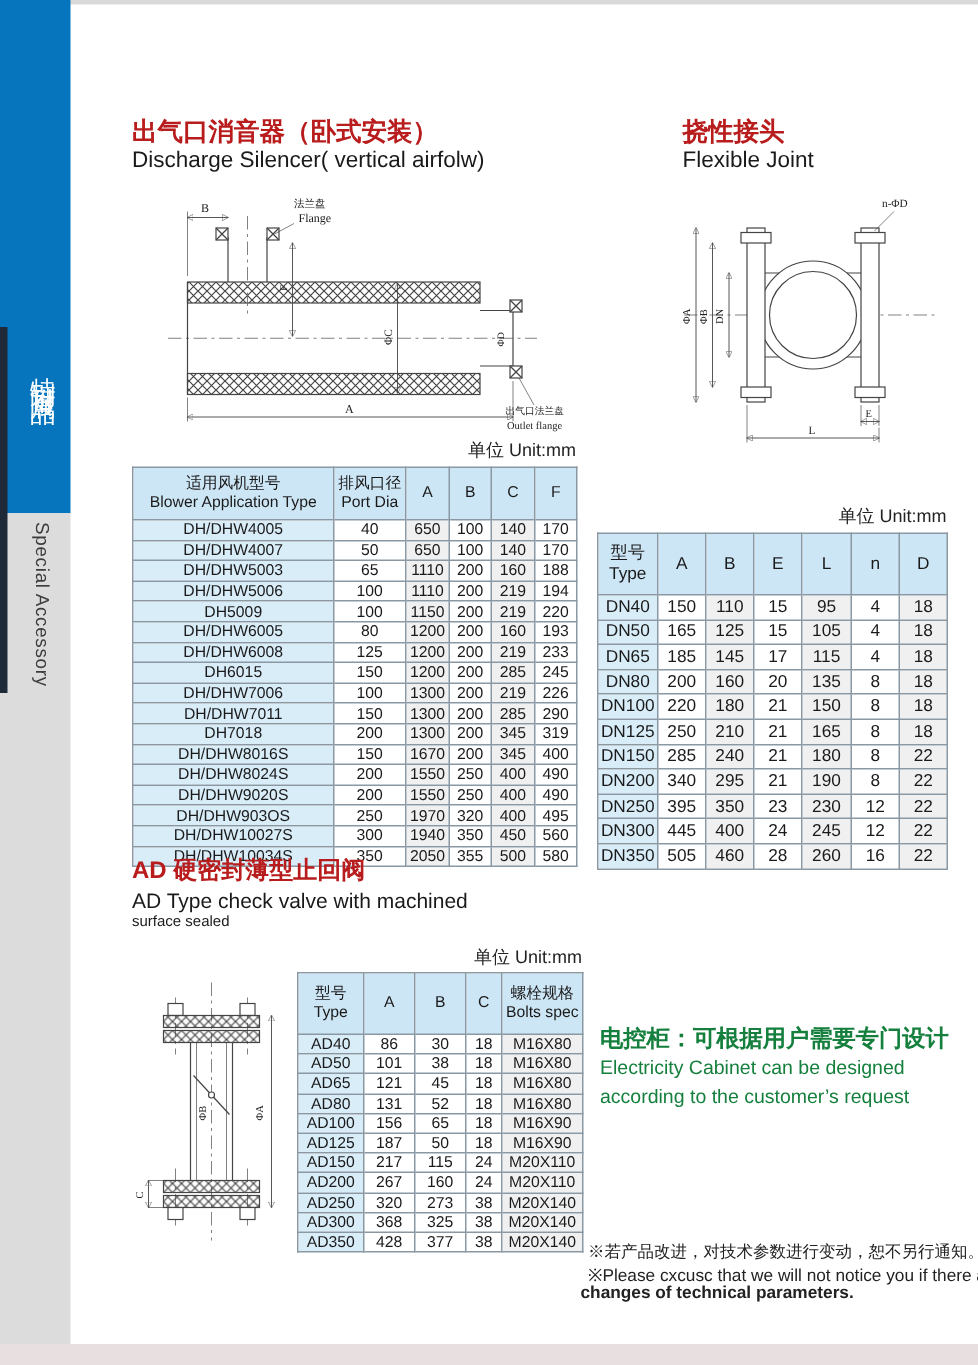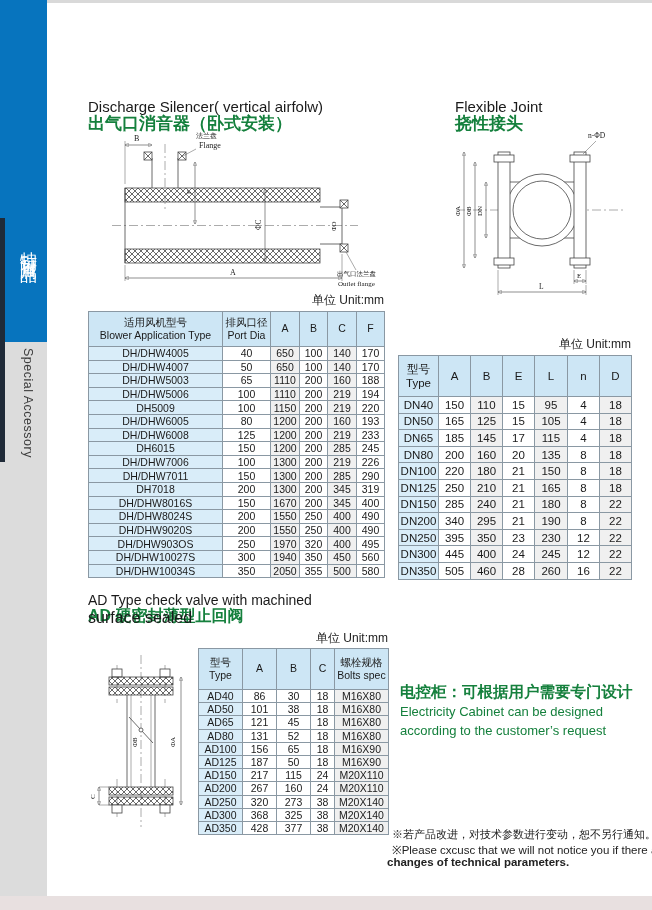--- a/index.html
+++ b/index.html
@@ -9,21 +9,21 @@
   
   .tab-blue{left:0;top:0;width:47px;height:342px;background:#0774BE;}
   .tab-gray{left:0;top:342px;width:47px;height:554px;background:#DCDCDC;}
   .tab-dark{left:0;top:218px;width:5px;height:244px;background:#1F2A38;}
   .v-zh{left:17px;top:238px;writing-mode:vertical-rl;font-size:17px;letter-spacing:4px;color:#fff;}
   .v-en{left:21px;top:348px;writing-mode:vertical-rl;font-size:12.5px;color:#3d3d3d;letter-spacing:.5px;}
   
   .edge-top{left:0;top:0;width:652px;height:3px;background:#D9D9D9;}
   .edge-bottom{left:0;top:896px;width:652px;height:14px;background:#E8E0E0;}
   
-  .h-zh{font-weight:bold;color:#15803d;font-size:17px;white-space:nowrap;margin-top:36px;}
+  .h-zh{font-weight:bold;color:#b91c1c;font-size:17px;white-space:nowrap;}
   .h-zh.sm{font-size:16px;}
   .h-en{font-size:15px;color:#1a1a1a;white-space:nowrap;}
   .unit{font-size:12px;color:#222;text-align:right;}
   .note{font-size:11px;color:#222;white-space:nowrap;}
   .cab-zh{font-weight:bold;color:#15803d;font-size:15.5px;white-space:nowrap;}
   .cab-en{font-size:13px;color:#15803d;white-space:nowrap;}
   
   table{border-collapse:collapse;position:absolute;table-layout:fixed;background:#fff;border-radius:15px;}
   th,td{border:1px solid #8A98A3;text-align:center;vertical-align:middle;overflow:hidden;
         padding:0;font-weight:normal;}
@@ -433,21 +433,21 @@
           <td>28</td>
           <td class="shade">260</td>
           <td>16</td>
           <td class="shade">22</td>
         </tr>
       </tbody>
     </table>
 
   <div class="abs h-zh sm" style="left:88px;top:570px;">AD 硬密封薄型止回阀</div>
   <div class="abs h-en" style="left:88px;top:592px;font-size:14px;">AD Type check valve with machined</div>
-  <div class="abs h-en" style="left:88px;top:609px;font-size:16px;">surface sealed</div>
+  <div class="abs h-en" style="left:88px;top:609px;font-size:10px;">surface sealed</div>
 
   <svg class="abs draw" style="left:85px;top:645px;" width="112" height="192" viewBox="0 0 112 192">
     <line class="cl" x1="56" y1="10" x2="56" y2="182"></line>
     <line class="cl" x1="32" y1="20" x2="32" y2="58"></line>
     <line class="cl" x1="80" y1="20" x2="80" y2="58"></line>
     <line class="cl" x1="32" y1="134" x2="32" y2="172"></line>
     <line class="cl" x1="80" y1="134" x2="80" y2="172"></line>
     <rect x="27" y="24" width="10" height="8"></rect>
     <rect x="75" y="24" width="10" height="8"></rect>
     <rect class="h" x="24" y="32" width="64" height="8"></rect>

